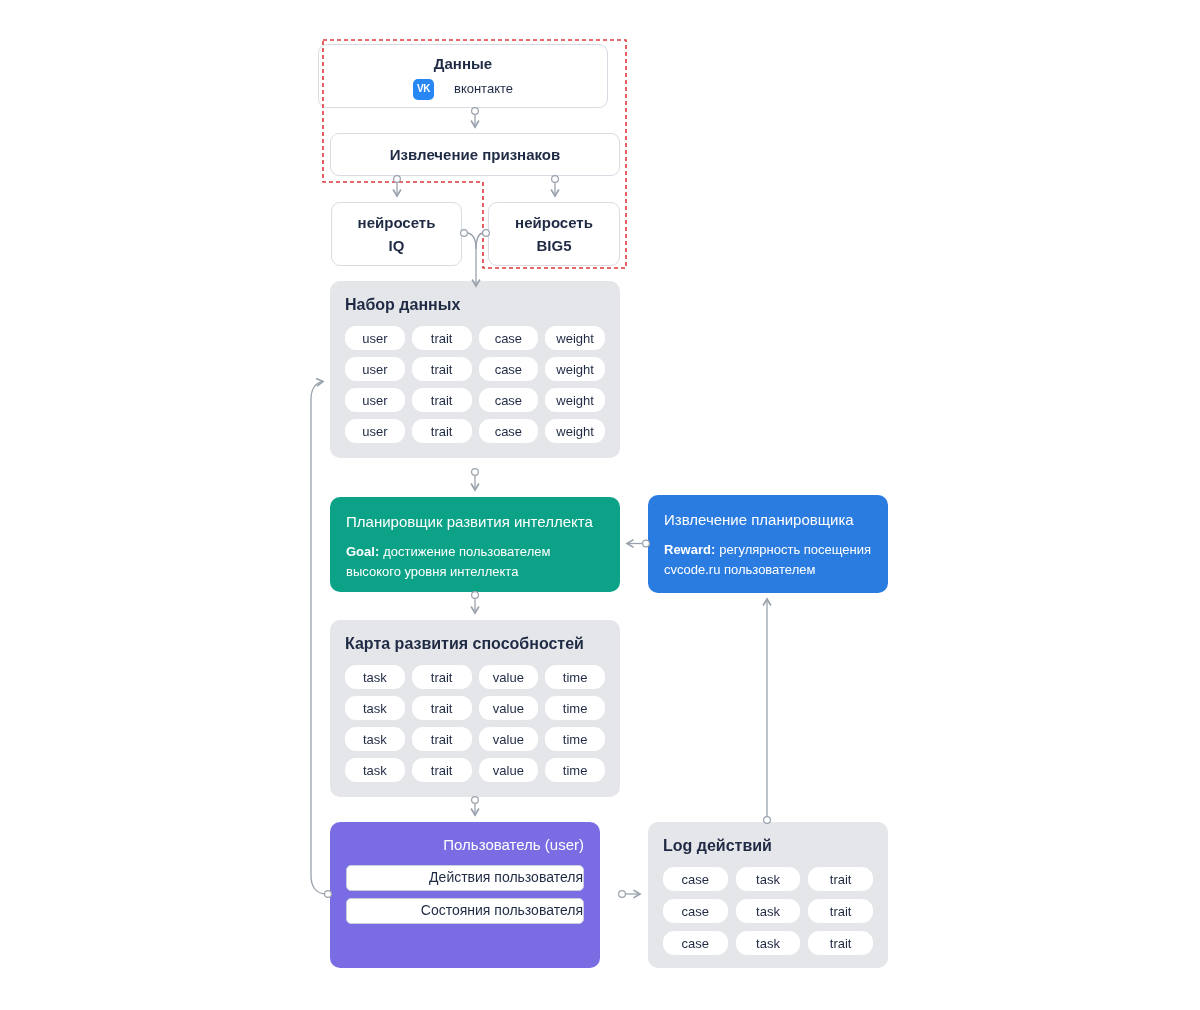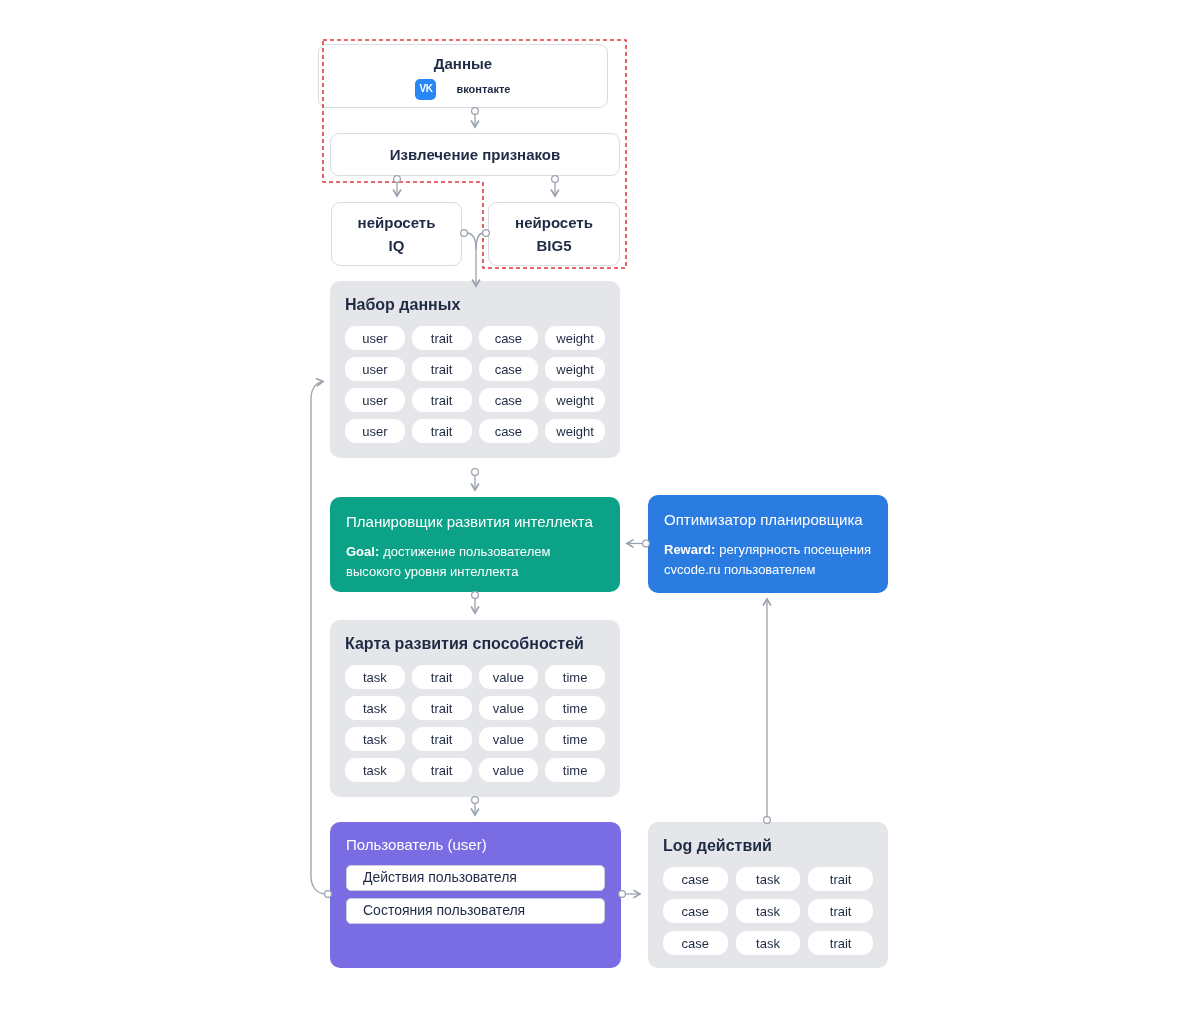--- a/index.html
+++ b/index.html
@@ -21,21 +21,21 @@
     background:#fff;border:1px solid var(--border);border-radius:9px;
     display:flex;flex-direction:column;align-items:center;justify-content:center;
     font-weight:700;font-size:15px;line-height:1.55;text-align:center;
   }
   .vk-line{display:flex;align-items:center;gap:20px;margin-top:3px;}
   .vk-icon{
     width:21px;height:21px;border-radius:5px;background:var(--vk);color:#fff;
     font-size:10px;font-weight:700;display:flex;align-items:center;justify-content:center;
     letter-spacing:-0.5px;
   }
-  .brand{font-size:11px;font-weight:700;}
+  .brand{font-size:13px;font-weight:400;}
 
   .panel{background:var(--panel);border-radius:10px;padding:13px 15px;}
   .panel-title{font-size:16px;font-weight:700;margin:2px 0 12px 0;}
   .grid4{display:grid;grid-template-columns:repeat(4,1fr);gap:7px;}
   .grid3{display:grid;grid-template-columns:repeat(3,1fr);gap:8px;}
   .cell{
     background:#fff;border-radius:11px;height:24px;display:flex;align-items:center;
     justify-content:center;font-size:13px;color:var(--ink);
   }
 
@@ -145,21 +145,21 @@
 
 <div class="abs cbox green" style="left:330px;top:497px;width:290px;height:95px;">
   <div class="ctitle">Планировщик развития интеллекта</div>
   <div class="sub-line">
     <span class="b">Goal:</span><span>достижение пользователем</span>
   </div>
   <div class="sub-line">высокого уровня интеллекта</div>
 </div>
 
 <div class="abs cbox blue" style="left:648px;top:495px;width:240px;height:98px;">
-  <div class="ctitle">Оптимизатор планировщика</div>
+  <div class="ctitle">Извлечение планировщика</div>
   <div class="sub-line">
     <span class="b">Reward:</span><span>регулярность посещения</span>
   </div>
   <div class="sub-line">cvcode.ru пользователем</div>
 </div>
 
 <div class="abs panel" style="left:330px;top:620px;width:290px;height:177px;">
   <div class="panel-title">Карта развития способностей</div>
   <div class="grid4">
     <div class="cell">task</div>
@@ -174,21 +174,21 @@
     <div class="cell">trait</div>
     <div class="cell">value</div>
     <div class="cell">time</div>
     <div class="cell">task</div>
     <div class="cell">trait</div>
     <div class="cell">value</div>
     <div class="cell">time</div>
   </div>
 </div>
 
-<div class="abs cbox purple user-panel" style="left:330px;top:822px;width:291px;height:146px;">
+<div class="abs cbox purple user-panel" style="left:330px;top:822px;width:270px;height:146px;text-align:right;">
   <div class="ctitle">Пользователь (user)</div>
   <div class="user-row">Действия пользователя</div>
   <div class="user-row">Состояния пользователя</div>
 </div>
 
 <div class="abs panel" style="left:648px;top:822px;width:240px;height:146px;">
   <div class="panel-title">Log действий</div>
   <div class="grid3">
     <div class="cell">case</div>
     <div class="cell">task</div>

